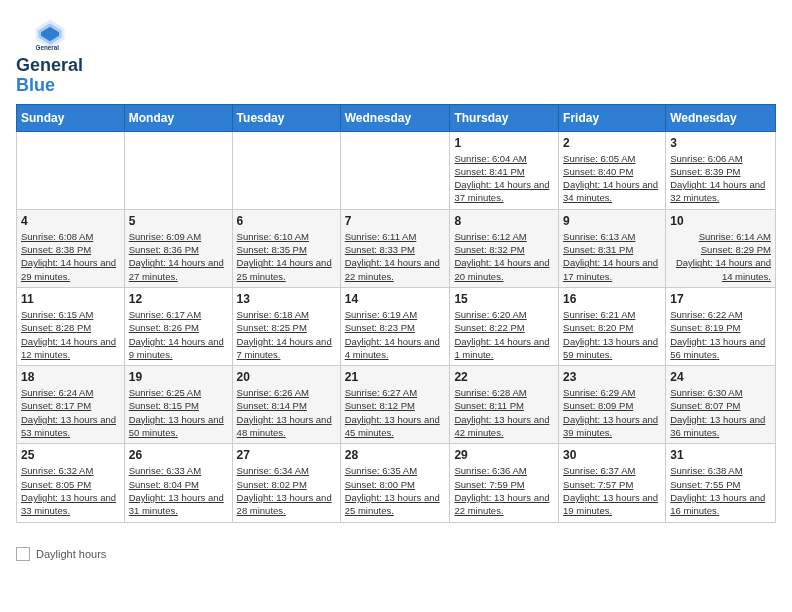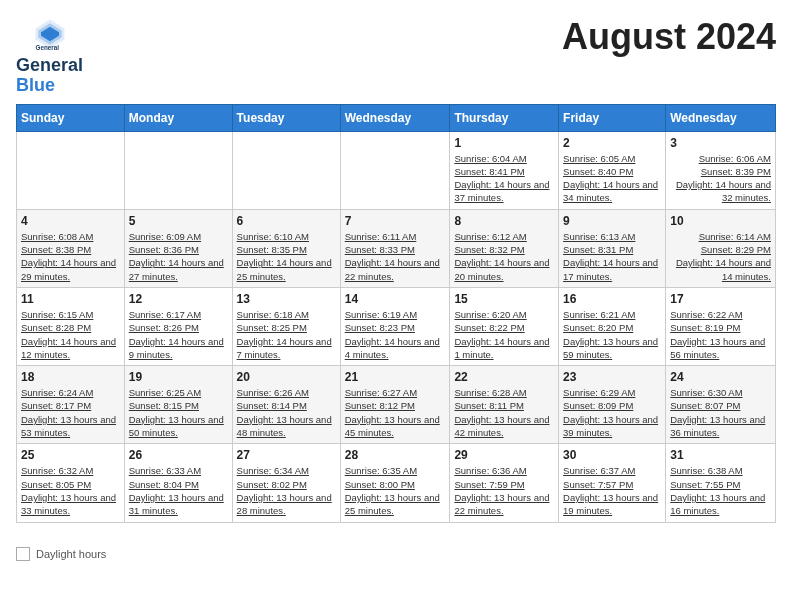--- a/index.html
+++ b/index.html
@@ -113,21 +113,20 @@
       <polygon points="20,8 33,16 33,24 20,32 7,24 7,16" fill="#2e7fd4" opacity="0.3"></polygon>
       <polygon points="20,12 30,18 30,22 20,28 10,22 10,18" fill="#2e7fd4"></polygon>
       <text x="4" y="38" font-size="7" fill="#1a3a5c" font-family="Arial" font-weight="bold">General</text>
     </svg>
     <div style="display:flex;flex-direction:column;line-height:1.1;">
       <span class="logo-text">General</span>
       <span class="logo-text logo-blue">Blue</span>
     </div>
   </div>
   <div class="title-block">
-    <div class="main-title">August 2024</div>
   </div>
 </div>
 
 <table>
   <thead>
     <tr>
     <th>Sunday</th>
         <th>Monday</th>
         <th>Tuesday</th>
         <th>Wednesday</th>
@@ -149,21 +148,21 @@
 Daylight: 14 hours and 37 minutes.</div>
         </td>
         <td>
           <span class="day-number">2</span>
           <div class="day-info" style="white-space: pre-line;">Sunrise: 6:05 AM
 Sunset: 8:40 PM
 Daylight: 14 hours and 34 minutes.</div>
         </td>
         <td>
           <span class="day-number">3</span>
-          <div class="day-info" style="white-space: pre-line; text-align: right;">Sunrise: 6:06 AM
+          <div class="day-info" style="white-space: pre-line;">Sunrise: 6:06 AM
 Sunset: 8:39 PM
 Daylight: 14 hours and 32 minutes.</div>
         </td>
       </tr>
       <tr>
         <td>
           <span class="day-number">4</span>
           <div class="day-info" style="white-space: pre-line;">Sunrise: 6:08 AM
 Sunset: 8:38 PM
 Daylight: 14 hours and 29 minutes.</div>

